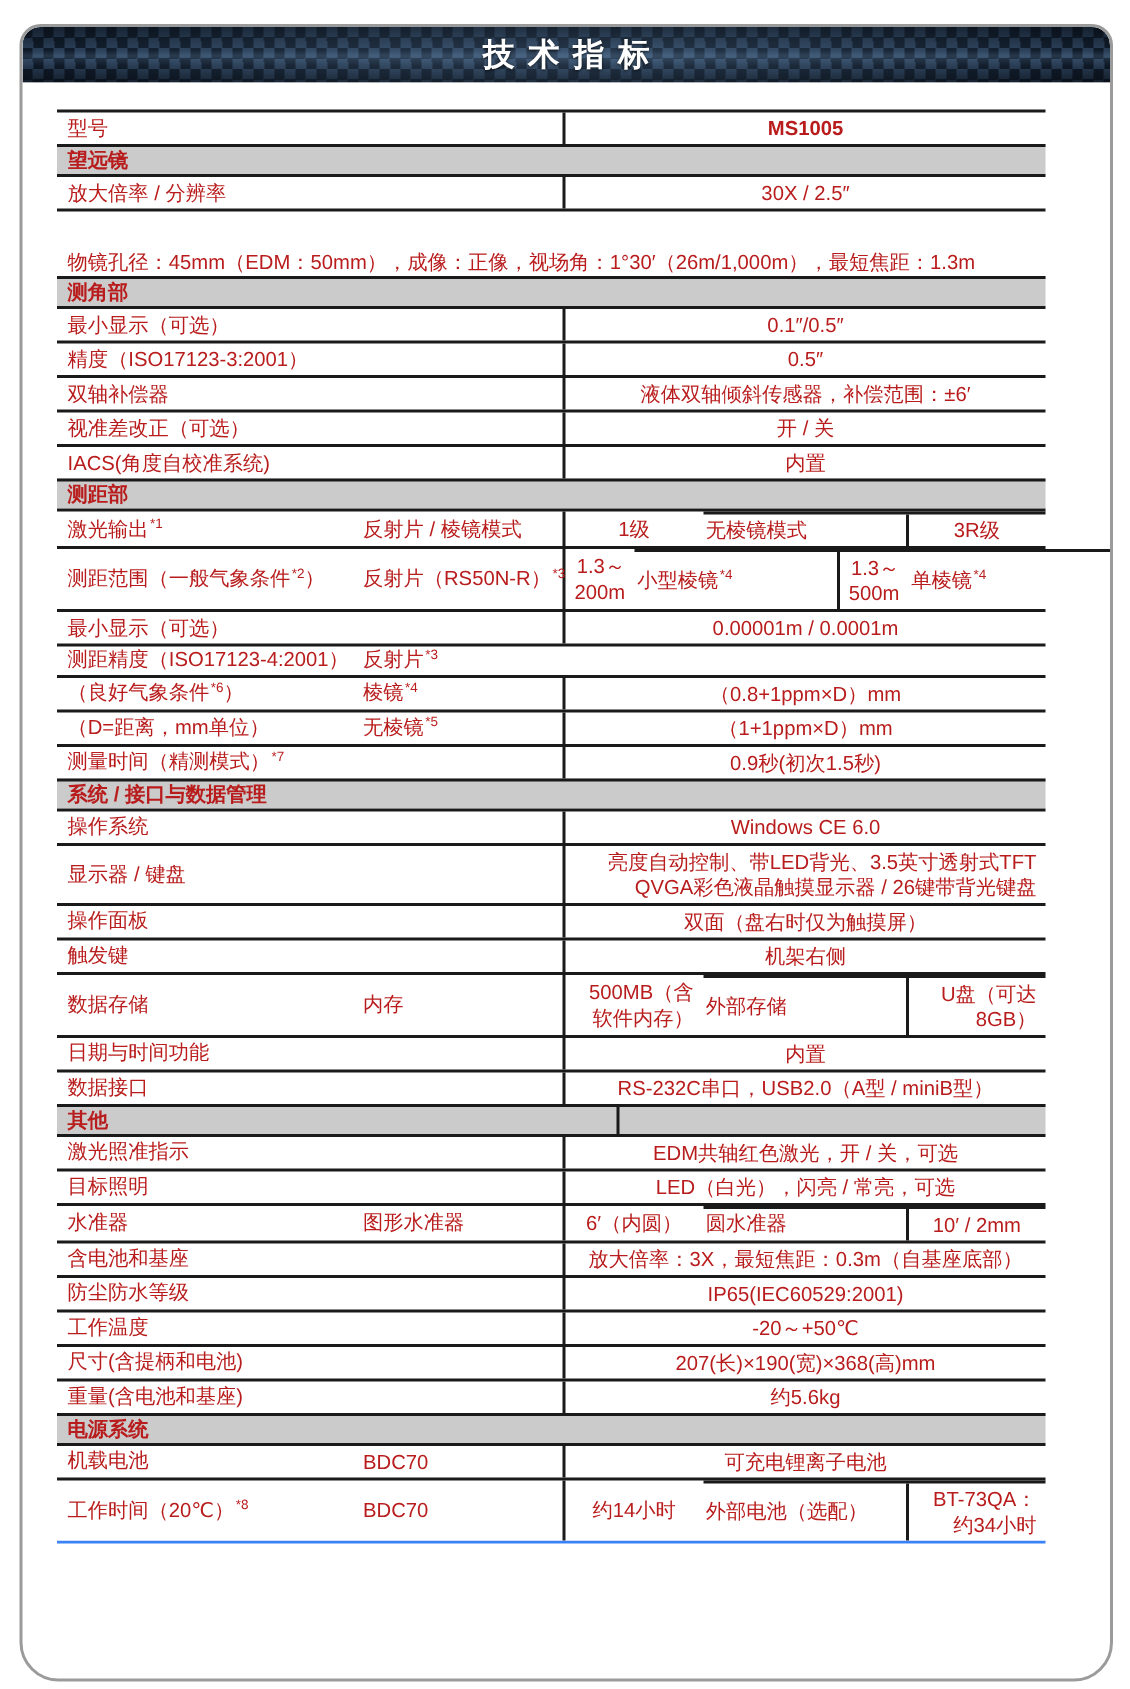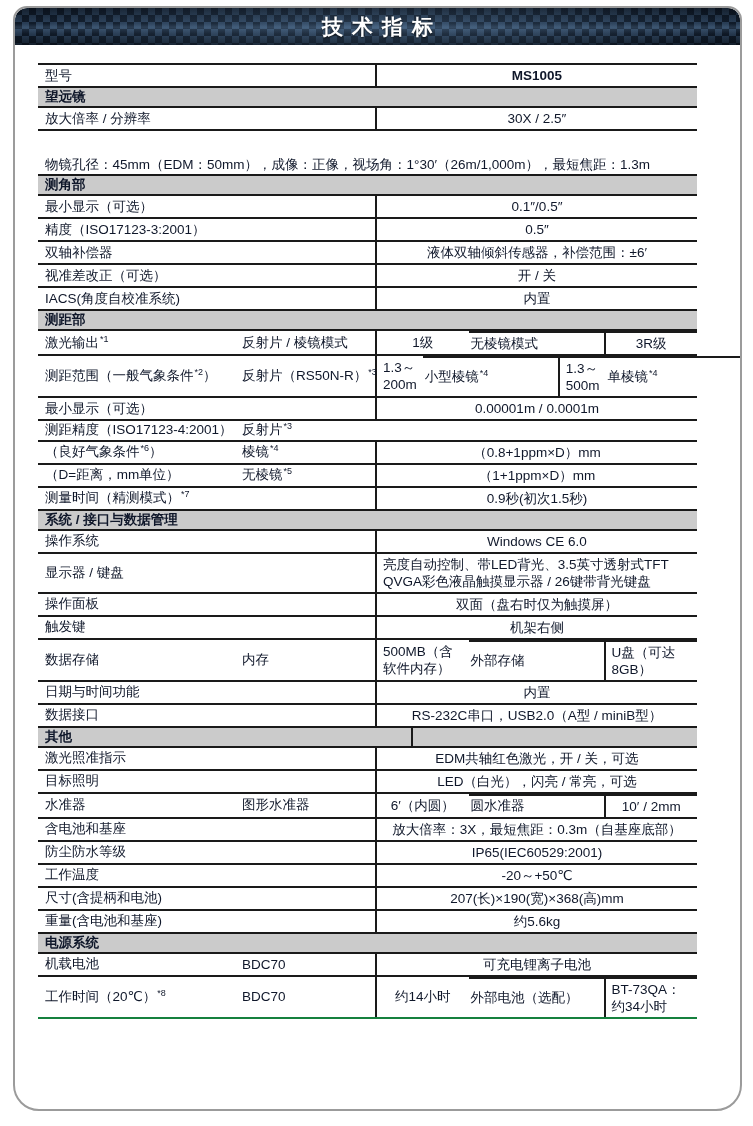--- a/index.html
+++ b/index.html
@@ -1,20 +1,20 @@
 <!DOCTYPE html>
 <html><head>
 <meta charset="utf-8">
 <style>
   * { box-sizing: border-box; margin: 0; padding: 0; }
   html,body { width: 753px; background: #ffffff; font-family: "Liberation Sans", "DejaVu Sans", sans-serif; }
   body { position: relative; height: 1126px; }
 
   .card {
-    position: absolute; left: 13px; top: 6px;
+    position: absolute; left: 13px; top: 16px;
     width: 729px; height: 1105px;
     background: #ffffff;
     border: 2px solid #9b9b9b;
     border-radius: 14px 14px 26px 26px;
     overflow: hidden;
   }
 
   
   .banner {
     height: 37px;
@@ -33,36 +33,36 @@
     color: #ffffff;
     letter-spacing: 9px;
     text-indent: 9px;
     text-shadow: 0 1px 2px rgba(0,0,0,0.7);
   }
 
   
   .table {
     width: 659px;
     margin: 18px 0 0 23px;
-    border-bottom: 2px solid #15803d;
+    border-bottom: 2px solid #3b82f6;
     font-size: 13.5px;
-    color: #0f172a;
+    color: #b91c1c;
   }
   .row  { display: flex; border-top: 2px solid #1a1a1a; min-height: 20.5px; align-items: stretch; background: #fff; }
   .sec  { display: flex; border-top: 2px solid #1a1a1a; min-height: 15px; background: #cbcbcb; font-weight: bold; gap: 36px; }
   .sec-l { width: 337px; flex: none; padding-left: 7px; display: flex; align-items: center; }
   .sec-r { flex: 1; }
   .sec-r.vline { border-left: 2px solid #1a1a1a; }
 
   .clab  { width: 337px; flex: none; padding-left: 7px; display: flex; align-items: center; white-space: nowrap; }
   .cl1   { width: 202px; flex: none; padding-left: 7px; display: flex; align-items: center; white-space: nowrap; }
   .csub  { width: 135px; flex: none; padding-left: 2px; display: flex; align-items: center; white-space: nowrap; }
   .cfull { flex: 1; padding-left: 7px; display: flex; align-items: center; margin-top: 25px; }
   .cval  { flex: 1; border-left: 2px solid #1a1a1a; display: flex; align-items: center;
-           justify-content: center; text-align: left; line-height: 17px; padding: 2px 6px; }
+           justify-content: center; text-align: right; line-height: 17px; padding: 2px 6px; }
   .cval.b { font-weight: bold; }
 
   .gright { flex: 1; display: flex; }
   .gsub   { display: flex; flex: 1; min-height: 20.5px; }
   .gsub + .gsub { border-top: 2px solid #1a1a1a; }
   .csub2  { width: 135px; flex: none; padding-left: 2px; display: flex; align-items: center; white-space: nowrap; }
 
   sup { font-size: 9px; line-height: 0; position: relative; top: -4px; margin-left: 1px; }
 </style>
 </head>

